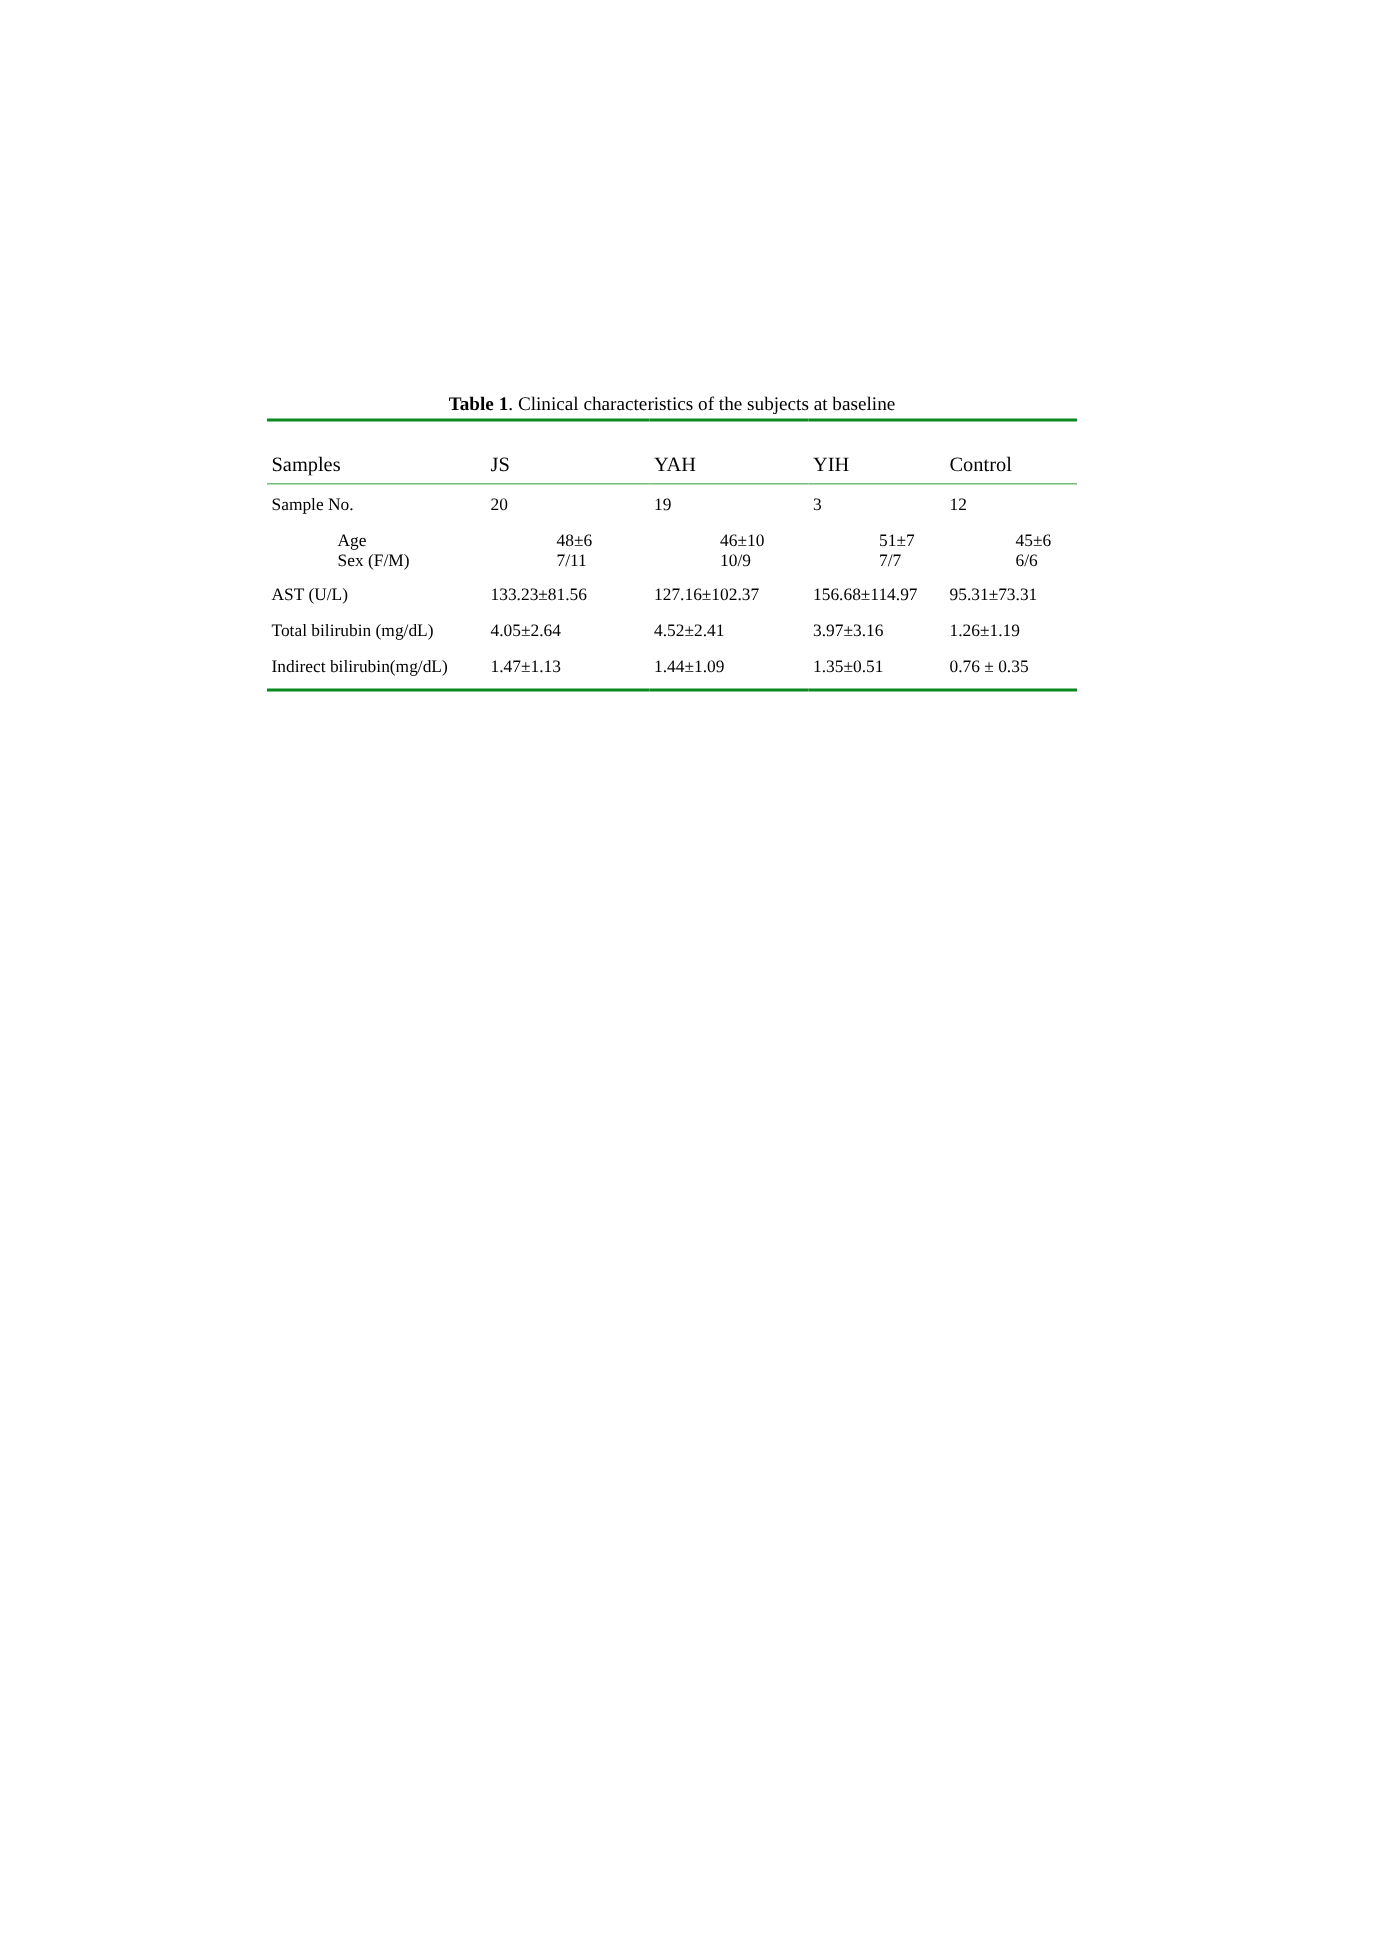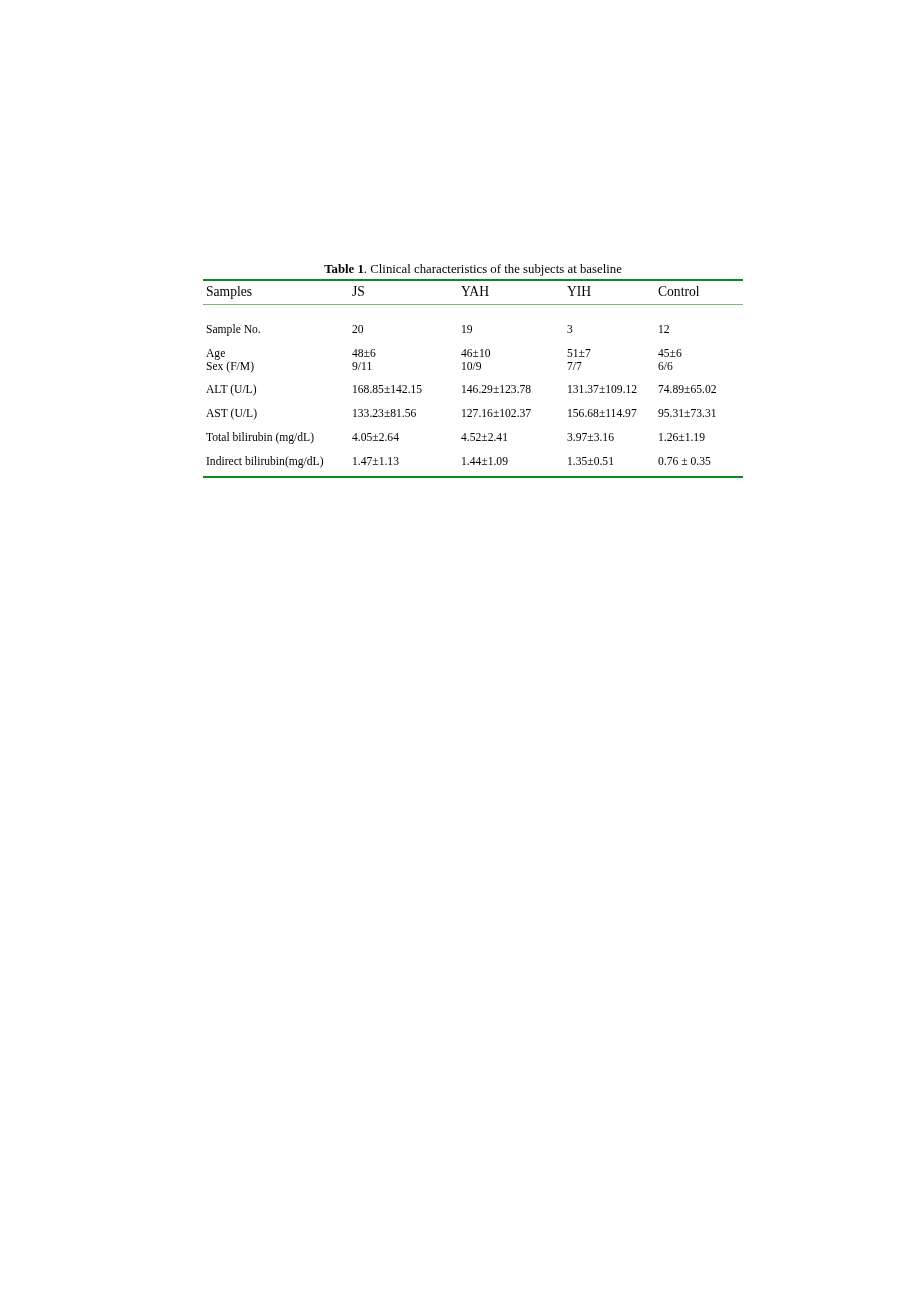--- a/index.html
+++ b/index.html
@@ -11,21 +11,21 @@
     width: 920px;
     height: 1302px;
     position: relative;
     font-family: "Liberation Serif", "DejaVu Serif", serif;
     color: #000000;
     overflow: hidden;
   }
 
   #table-block {
     position: absolute;
-    left: 203px;
+    left: 178px;
     top: 261px;
     width: 540px;
   }
 
   #table-caption {
     font-size: 12.8px;
     line-height: 16px;
     text-align: center;
     color: #000;
     padding-bottom: 2px;
@@ -56,42 +56,42 @@
   }
   tr.rule-bottom-row > * {
     border-bottom: 2.5px solid #0a8a1e;
   }
 
   th.hcell {
     font-weight: normal;
     font-size: 13.6px;
     line-height: 18px;
     text-align: left;
-    padding: 2px 0 3px 3px;
+    padding: 20px 0 3px 3px;
     vertical-align: bottom;
     white-space: nowrap;
   }
 
   td.dcell {
     font-size: 11.6px;
     line-height: 14px;
     text-align: left;
     padding: 5px 0 5px 3px;
     vertical-align: top;
     white-space: nowrap;
   }
-  td.dcell.first-body { padding-top: 18px; }
+  td.dcell.first-body { padding-top: 7px; }
 
   
   td.dcell.stacked {
     padding-top: 5px;
     padding-bottom: 5px;
     line-height: 13px;
   }
-  td.dcell.stacked .ln { display: block; }
+  td.dcell.stacked .ln { display: block; margin-left: 44px; }
 
   td.dcell.last-body { padding-bottom: 7px; }
 </style>
 </head>
 <body>
 
 <div id="table-block">
 
   <div id="table-caption">
     <span class="cap-label">Table 1</span><span class="cap-text">. Clinical characteristics of the subjects at baseline</span>
@@ -124,44 +124,37 @@
         <td class="dcell first-body">12</td>
       </tr>
 
       <tr>
         <td class="dcell stacked">
           <span class="ln">Age</span>
           <span class="ln">Sex (F/M)</span>
         </td>
         <td class="dcell stacked">
           <span class="ln">48±6</span>
-          <span class="ln">9/11</span>
+          <span class="ln">7/11</span>
         </td>
         <td class="dcell stacked">
           <span class="ln">46±10</span>
           <span class="ln">10/9</span>
         </td>
         <td class="dcell stacked">
           <span class="ln">51±7</span>
           <span class="ln">7/7</span>
         </td>
         <td class="dcell stacked">
           <span class="ln">45±6</span>
           <span class="ln">6/6</span>
         </td>
       </tr>
 
 
-      <tr>
-        <td class="dcell">ALT (U/L)</td>
-        <td class="dcell">168.85±142.15</td>
-        <td class="dcell">146.29±123.78</td>
-        <td class="dcell">131.37±109.12</td>
-        <td class="dcell">74.89±65.02</td>
-      </tr>
 
       <tr>
         <td class="dcell">AST (U/L)</td>
         <td class="dcell">133.23±81.56</td>
         <td class="dcell">127.16±102.37</td>
         <td class="dcell">156.68±114.97</td>
         <td class="dcell">95.31±73.31</td>
       </tr>
 
       <tr>

